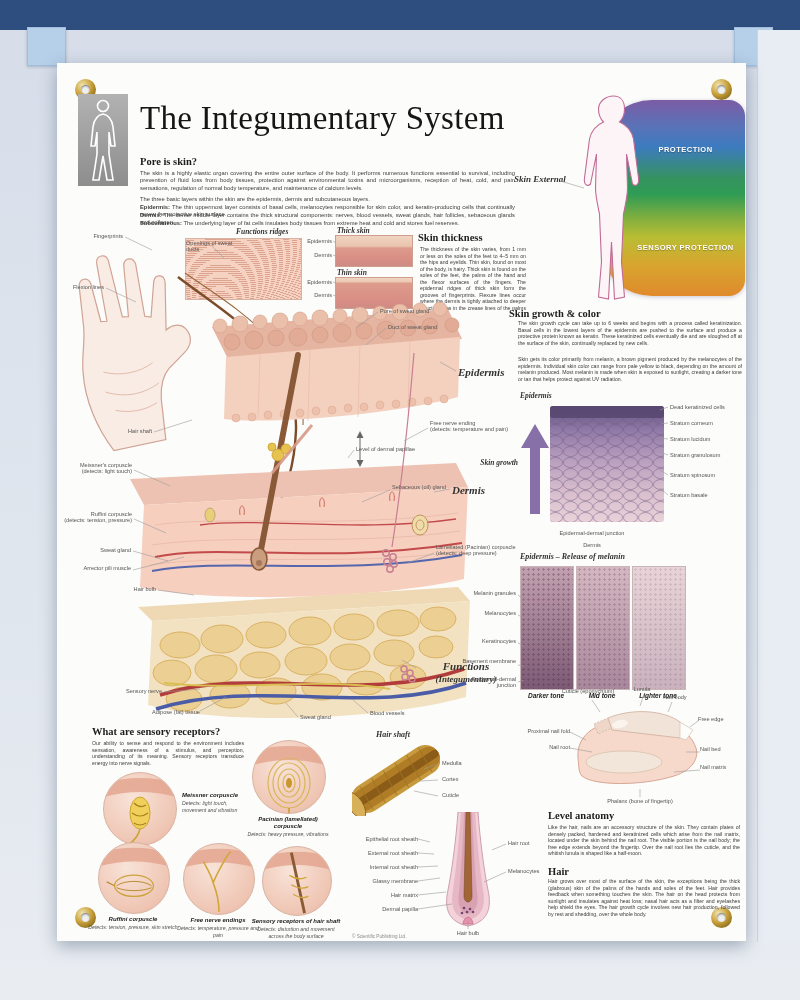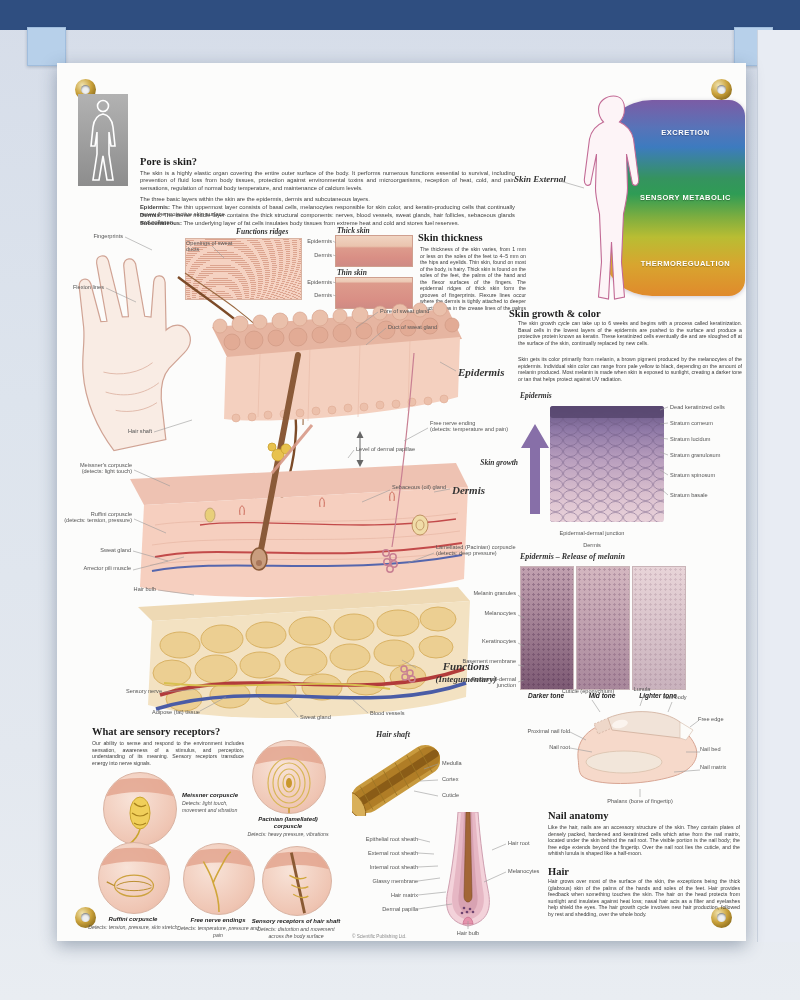--- a/index.html
+++ b/index.html
@@ -78,37 +78,35 @@
   <div class="abs grommet" style="left:711px;top:907px">
       <div class="hole"></div>
     </div>
 
   <div id="title-box" class="abs">
     <svg viewBox="0 0 50 92" width="50" height="92">
       <circle cx="25" cy="12" r="5.5" fill="none" stroke="#fff" stroke-width="1.6"></circle>
       <path d="M25,20 C19,21 16,26 15,33 L13,52 L17,52 L19,38 L19,60 L15,86 L21,86 L25,62 L29,86 L35,86 L31,60 L31,38 L33,52 L37,52 L35,33 C34,26 31,21 25,20 Z" fill="none" stroke="#fff" stroke-width="1.6"></path>
     </svg>
   </div>
+  <div id="poster-title" class="abs">The Integumentary System</div>
 
   <div class="h-sec" style="left:140px;top:156px">Pore is skin?</div>
   <div class="body-txt" style="left:140px;top:170px;width:375px">The skin is a highly elastic organ covering the entire outer surface of the body. It performs numerous functions essential to survival, including prevention of fluid loss from body tissues, protection against environmental toxins and microorganisms, reception of heat, cold, and pain sensations, regulation of normal body temperature, and maintenance of calcium levels.</div>
   <div class="body-txt" style="left:140px;top:196px;width:375px">The three basic layers within the skin are the epidermis, dermis and subcutaneous layers.</div>
   <div class="body-txt" style="left:140px;top:204px;width:375px"><span class="term">Epidermis:</span> <span>The thin uppermost layer consists of basal cells, melanocytes responsible for skin color, and keratin-producing cells that continually renew the protective skin surface.</span></div>
   <div class="body-txt" style="left:140px;top:212px;width:375px"><span class="term">Dermis:</span> <span>The dense middle layer contains the thick structural components: nerves, blood vessels, sweat glands, hair follicles, sebaceous glands and collagen.</span></div>
   <div class="body-txt" style="left:140px;top:220px;width:375px"><span class="term">Subcutaneous:</span> <span>The underlying layer of fat cells insulates body tissues from extreme heat and cold and stores fuel reserves.</span></div>
 
   <div id="func-panel" class="abs">
     <div class="band">
-        <span>EXCRETION</span>
+        <span>PROTECTION</span>
       </div>
     <div class="band">
-        <span>SENSORY METABOLIC</span>
-      </div>
-    <div class="band">
-        <span>THERMOREGUALTION</span>
+        <span>SENSORY PROTECTION</span>
       </div>
   </div>
   <svg class="abs" style="left:566px;top:92px" width="96" height="215" viewBox="0 0 95 215">
     <path d="M47,4 C54,4 58,9 58,17 C58,23 56,27 53,30 C60,33 65,38 67,47 L72,86 C73,93 69,95 66,92 L60,62 L61,96 C61,104 59,112 57,122 L55,170 L58,205 L48,207 L45,150 L42,207 L32,205 L35,170 L33,122 C31,112 29,104 29,96 L30,62 L24,92 C21,95 17,93 18,86 L23,47 C25,38 30,33 37,30 C34,27 32,23 32,17 C32,9 40,4 47,4 Z" fill="#fdf4f7" stroke="#c26a95" stroke-width="1.1"></path>
   </svg>
   <div class="h-it" style="left:514px;top:174px;font-size:9px">Skin External</div>
 
   <div class="h-sec" style="left:418px;top:232px">Skin thickness</div>
   <div class="body-sm" style="left:420px;top:246px;width:106px">The thickness of the skin varies, from 1 mm or less on the soles of the feet to 4–5 mm on the hips and eyelids. Thin skin, found on most of the body, is hairy. Thick skin is found on the soles of the feet, the palms of the hand and the flexor surfaces of the fingers. The epidermal ridges of thick skin form the grooves of fingerprints. Flexure lines occur where the dermis is tightly attached to deeper structures, as in the crease lines of the palms and fingers.</div>
 
@@ -331,21 +329,21 @@
   </svg>
   <div class="lbl r" style="left:498px;top:728px;width:72px">Proximal nail fold</div>
   <div class="lbl r" style="left:504px;top:744px;width:66px">Nail root</div>
   <div class="lbl c" style="left:556px;top:688px;width:64px">Cuticle (eponychium)</div>
   <div class="lbl c" style="left:622px;top:686px;width:40px">Lunula</div>
   <div class="lbl c" style="left:652px;top:694px;width:46px">Nail body</div>
   <div class="lbl" style="left:698px;top:716px;width:46px">Free edge</div>
   <div class="lbl" style="left:700px;top:746px;width:44px">Nail bed</div>
   <div class="lbl" style="left:700px;top:764px;width:44px">Nail matrix</div>
   <div class="lbl c" style="left:578px;top:798px;width:124px">Phalanx (bone of fingertip)</div>
-  <div class="h-sec" style="left:548px;top:810px">Nail anatomy</div>
+  <div class="h-sec" style="left:548px;top:810px">Level anatomy</div>
   <div class="body-sm" style="left:548px;top:824px;width:192px">Like the hair, nails are an accessory structure of the skin. They contain plates of densely packed, hardened and keratinized cells which arise from the nail matrix, located under the skin behind the nail root. The visible portion is the nail body; the free edge extends beyond the fingertip. Over the nail root lies the cuticle, and the whitish lunula is shaped like a half-moon.</div>
 
   <div class="h-sec" style="left:548px;top:866px">Hair</div>
   <div class="body-sm" style="left:548px;top:878px;width:192px">Hair grows over most of the surface of the skin, the exceptions being the thick (glabrous) skin of the palms of the hands and soles of the feet. Hair provides feedback when something touches the skin. The hair on the head protects from sunlight and insulates against heat loss; nasal hair acts as a filter and eyelashes help shield the eyes. The hair growth cycle involves new hair production, followed by rest and shedding, over the whole body.</div>
 
   <div class="h-it" style="left:376px;top:730px;font-size:8px">Hair shaft</div>
   <svg class="abs" style="left:352px;top:742px" width="88" height="74" viewBox="0 0 88 74">
     <g transform="rotate(-33 44 37)">
       <rect x="-6" y="22" width="100" height="30" rx="15" fill="#c89a3e"></rect>
       <rect x="-6" y="26" width="100" height="22" rx="11" fill="#b07d26"></rect>

